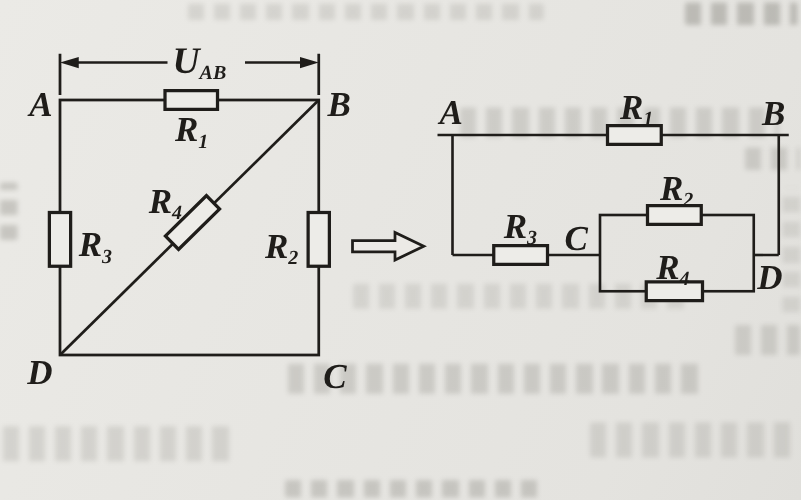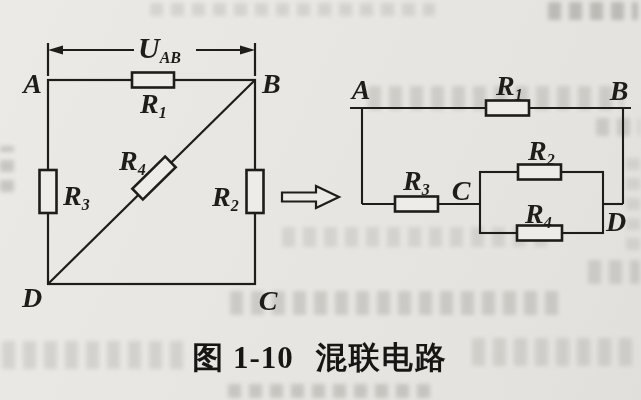--- a/index.html
+++ b/index.html
@@ -107,17 +107,14 @@
       <text x="619" y="100" font-size="28" text-anchor="middle"><tspan>B</tspan></text>
       <text x="461" y="200" font-size="28" text-anchor="middle"><tspan>C</tspan></text>
       <text x="616" y="231" font-size="28" text-anchor="middle"><tspan>D</tspan></text>
       <text x="496" y="95" font-size="28"><tspan>R</tspan><tspan font-size="16" dy="5">1</tspan></text>
       <text x="403" y="190" font-size="28"><tspan>R</tspan><tspan font-size="16" dy="5">3</tspan></text>
       <text x="528" y="160" font-size="28"><tspan>R</tspan><tspan font-size="16" dy="5">2</tspan></text>
       <text x="525" y="223" font-size="28"><tspan>R</tspan><tspan font-size="16" dy="5">4</tspan></text>
     </g>
   </svg>
 
-  <div class="caption">
-    <span>图 1-10</span><span class="title-part">混联电路</span>
-  </div>
 
 </div>
 
 </body></html>

